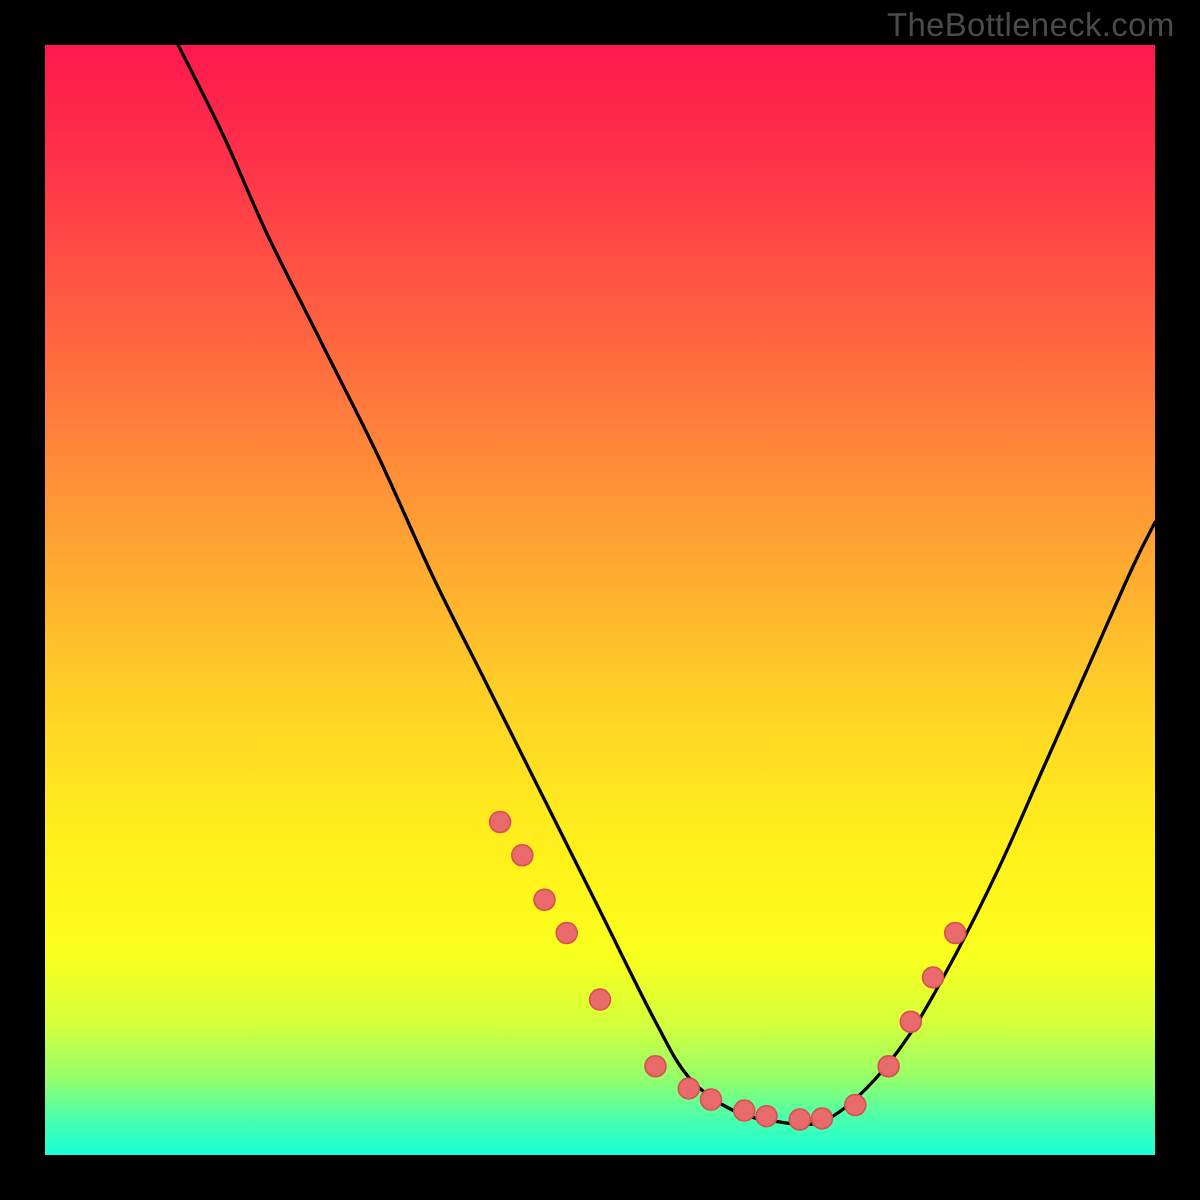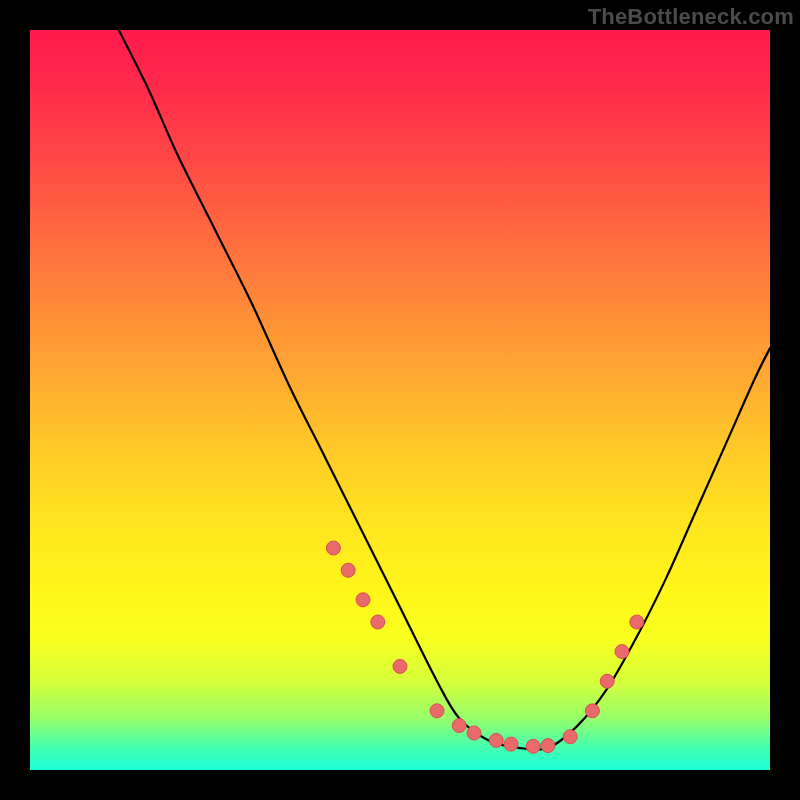--- a/index.html
+++ b/index.html
@@ -37,24 +37,24 @@
   .curve-svg {
     position: absolute;
     left: 0;
     top: 0;
     width: 740px;
     height: 740px;
   }
   .watermark {
     position: absolute;
     top: 4px;
-    right: 6px;
+    right: 17px;
     color: #4b4b4b;
     font-size: 22px;
-    font-weight: 700;
+    font-weight: 400;
     letter-spacing: 0.2px;
   }
 </style>
 </head>
 <body>
 
 <div class="watermark">TheBottleneck.com</div>
 
 <div class="frame">
   <svg class="curve-svg" viewBox="0 0 740 740" preserveAspectRatio="none">

